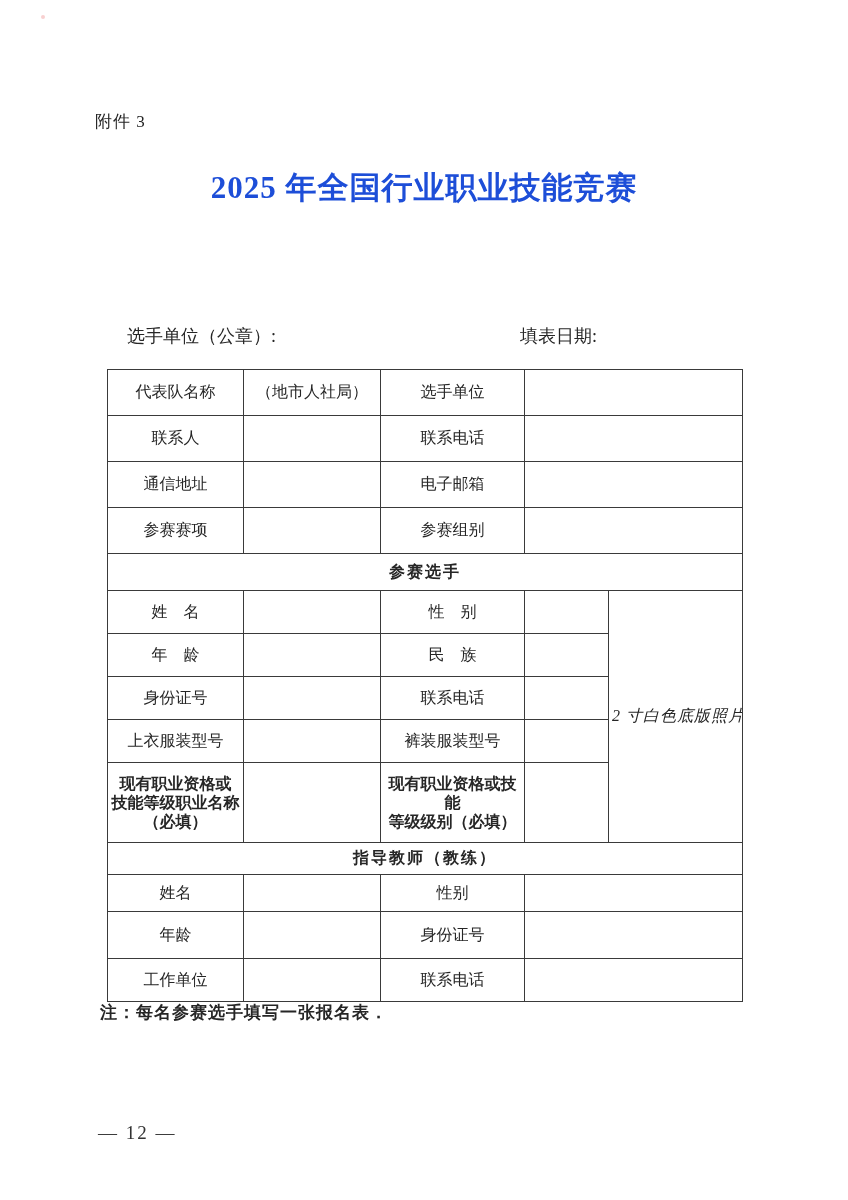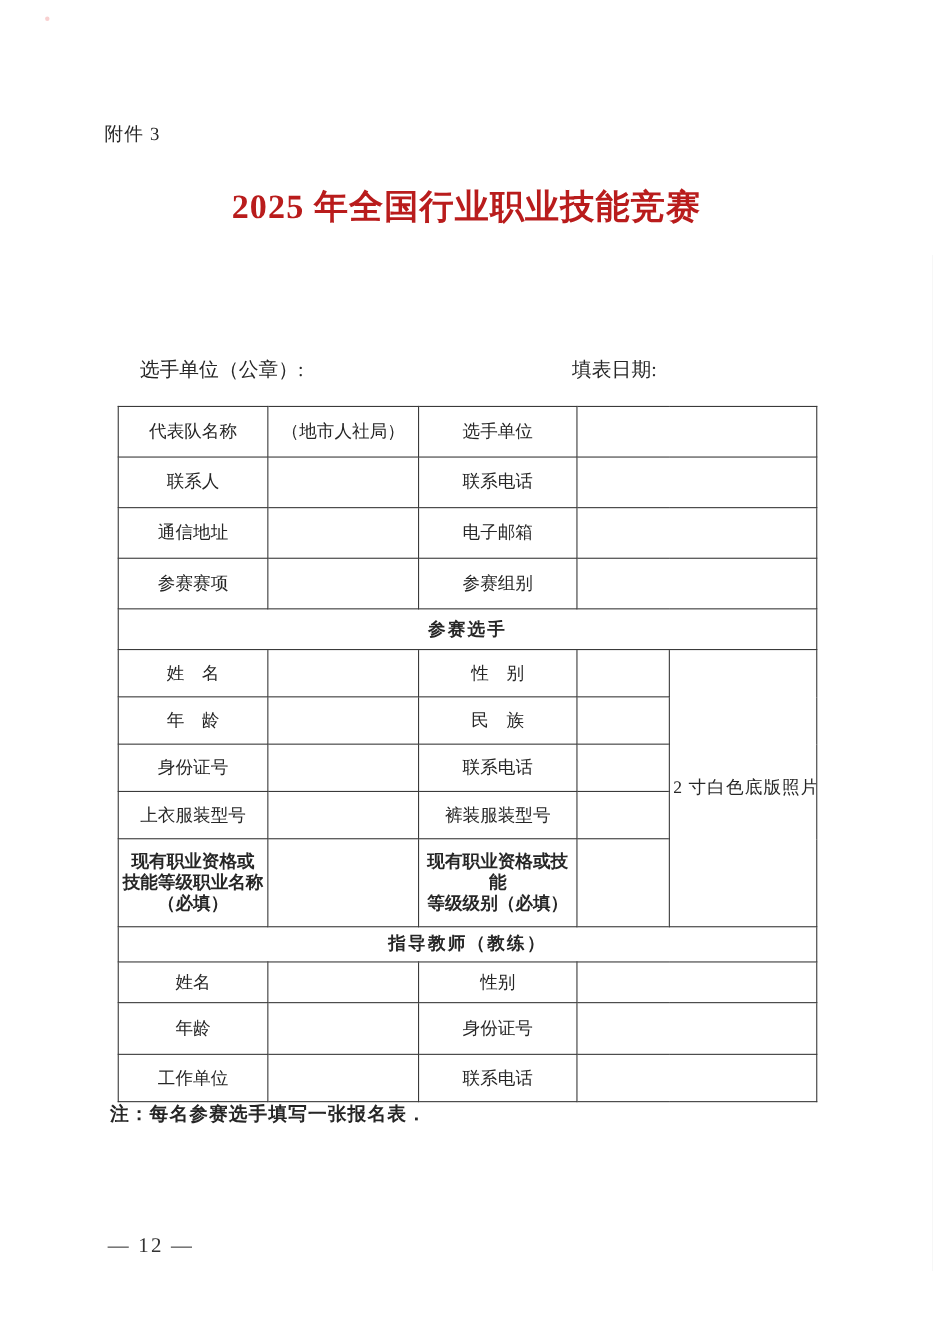--- a/index.html
+++ b/index.html
@@ -17,42 +17,42 @@
     width:4px; height:4px; border-radius:50%;
     background:rgba(243,170,170,0.55);
   }
   .attachment {
     position:absolute; left:95px; top:110px;
     font-size:17px; letter-spacing:1px;
   }
   .title-block {
     position:absolute; left:0; top:166px; width:848px;
     text-align:center; font-weight:bold; font-size:31px;
-    line-height:44px; letter-spacing:1px; color:#b91c1c;
+    line-height:44px; letter-spacing:1px; color:#1d4ed8;
     white-space:nowrap;
   }
   .caption-row {
     position:absolute; left:107px; top:324px; width:635px; height:22px;
     font-size:18px;
   }
   .caption-unit { position:absolute; left:20px; top:0; }
   .caption-date { position:absolute; left:413px; top:0; }
   table.form {
     position:absolute; left:107px; top:369px;
     width:635px; border-collapse:collapse; table-layout:fixed;
   }
   table.form td {
     border:1.6px solid #3a3a3a;
     text-align:center; vertical-align:middle;
     font-size:16px; padding:0 3px;
     overflow:hidden;
   }
   td.sec-hdr { font-weight:bold; letter-spacing:2px; font-size:16px; }
   td.multiline { white-space:pre-line; font-size:14px; line-height:19px;font-weight:bold; }
-  td.photo-cell { font-size:15px; white-space:nowrap; letter-spacing:1px; }
+  td.photo-cell { font-size:15px; white-space:nowrap; letter-spacing:1px;font-style:italic; }
   .note {
     position:absolute; left:100px; top:1001px;
     font-size:17px; font-weight:bold; letter-spacing:1px;
   }
   .pageno {
     position:absolute; left:98px; top:1122px;
     font-size:19px; letter-spacing:2px; color:#333;
   }
   
   tr.rA  { height:46px; }

